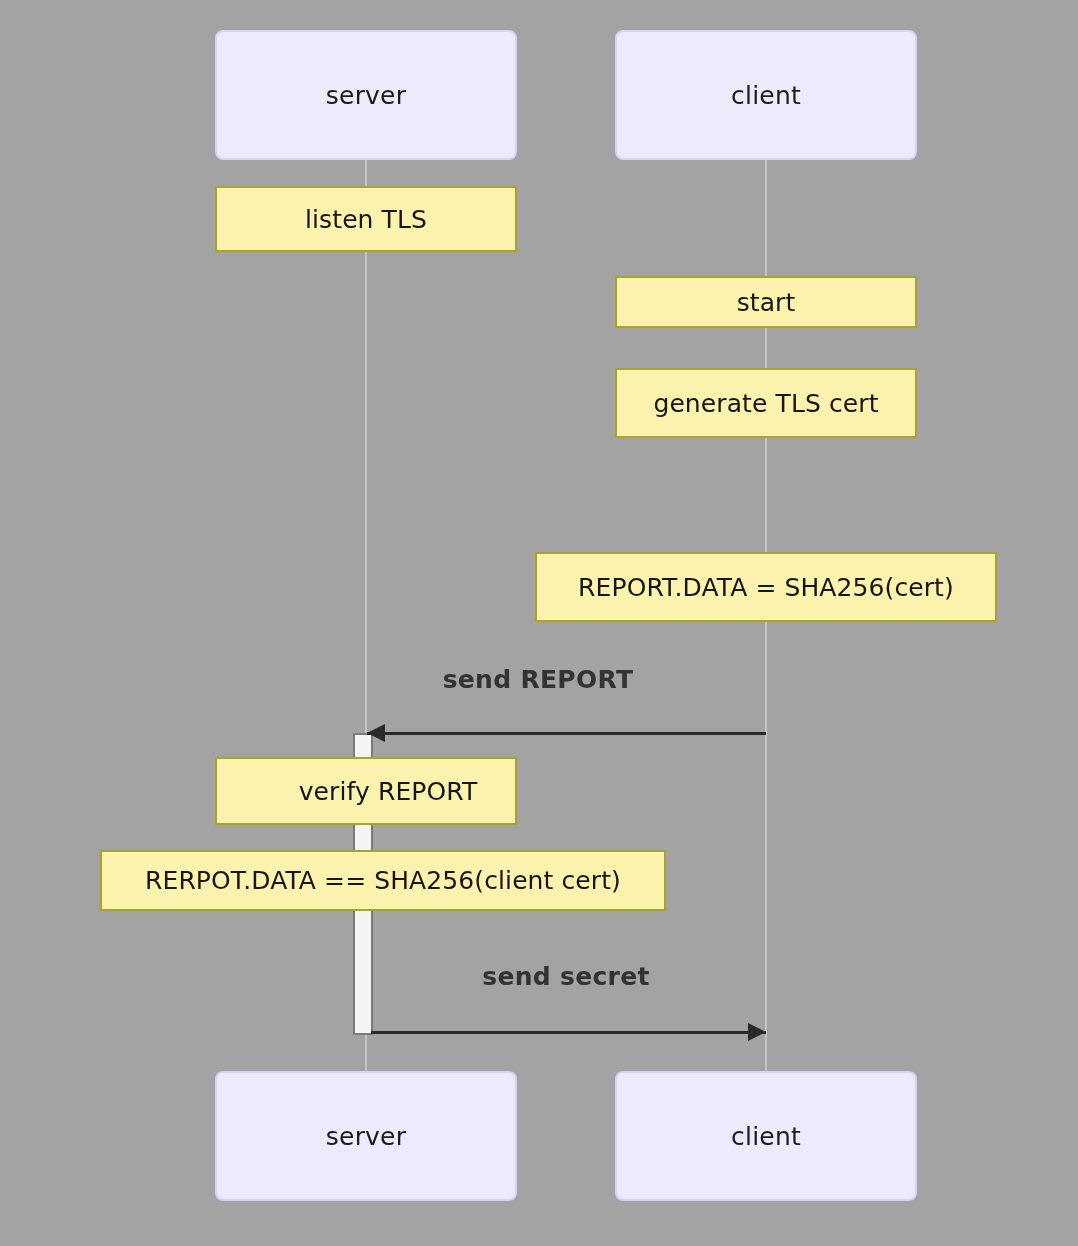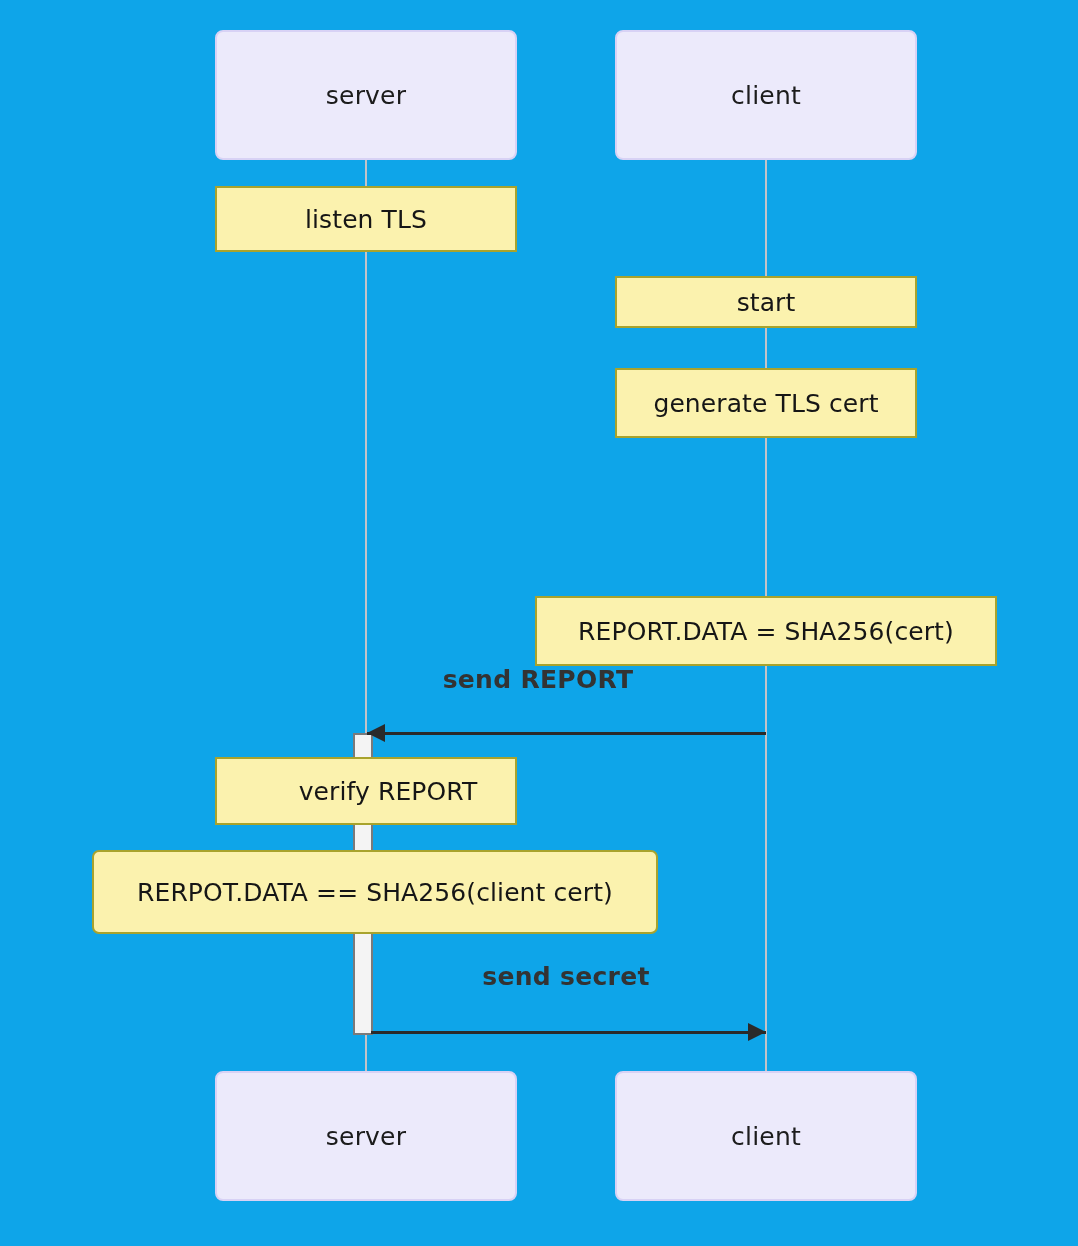--- a/index.html
+++ b/index.html
@@ -9,21 +9,21 @@
     background: #ffffff;
   }
   body {
     font-family: "DejaVu Sans", "Liberation Sans", sans-serif;
     -webkit-font-smoothing: antialiased;
   }
   #canvas {
     position: relative;
     width: 1078px;
     height: 1246px;
-    background: #0ea5e9;
+    background: #a3a3a3;
     overflow: hidden;
   }
 
   
   .lifeline {
     position: absolute;
     width: 2px;
     background: #c3c3c8;
   }
 
@@ -117,31 +117,31 @@
 
   <div class="note" style="left:615px; top:276px; width:302px; height:52px;">
     <span>start</span>
   </div>
 
   <div class="note" style="left:615px; top:368px; width:302px; height:70px;">
     <span>generate TLS cert</span>
   </div>
 
 
-  <div class="note" style="left:535px; top:552px; width:462px; height:70px;margin-top:44px;">
+  <div class="note" style="left:535px; top:552px; width:462px; height:70px;">
     <span>REPORT.DATA = SHA256(cert)</span>
   </div>
 
   <div class="activation" style="left:353px; top:733px; width:20px; height:302px;"></div>
 
   <div class="note" style="left:215px; top:757px; width:302px; height:68px;padding-left:44px;">
     <span>verify REPORT</span>
   </div>
 
-  <div class="note" style="left:92px; top:850px; width:566px; height:84px;border-radius:7px;">
+  <div class="note" style="left:100px; top:850px; width:566px; height:61px;">
     <span>RERPOT.DATA == SHA256(client cert)</span>
   </div>
 
   <div class="msg-label" style="left:366px; top:665px; width:344px;">
     <span>send REPORT</span>
   </div>
   <div class="msg-line" style="left:367px; top:732px; width:399px;"></div>
   <div class="arrowhead left" style="left:367px; top:724px;"></div>
 
   <div class="msg-label" style="left:366px; top:962px; width:400px;">

